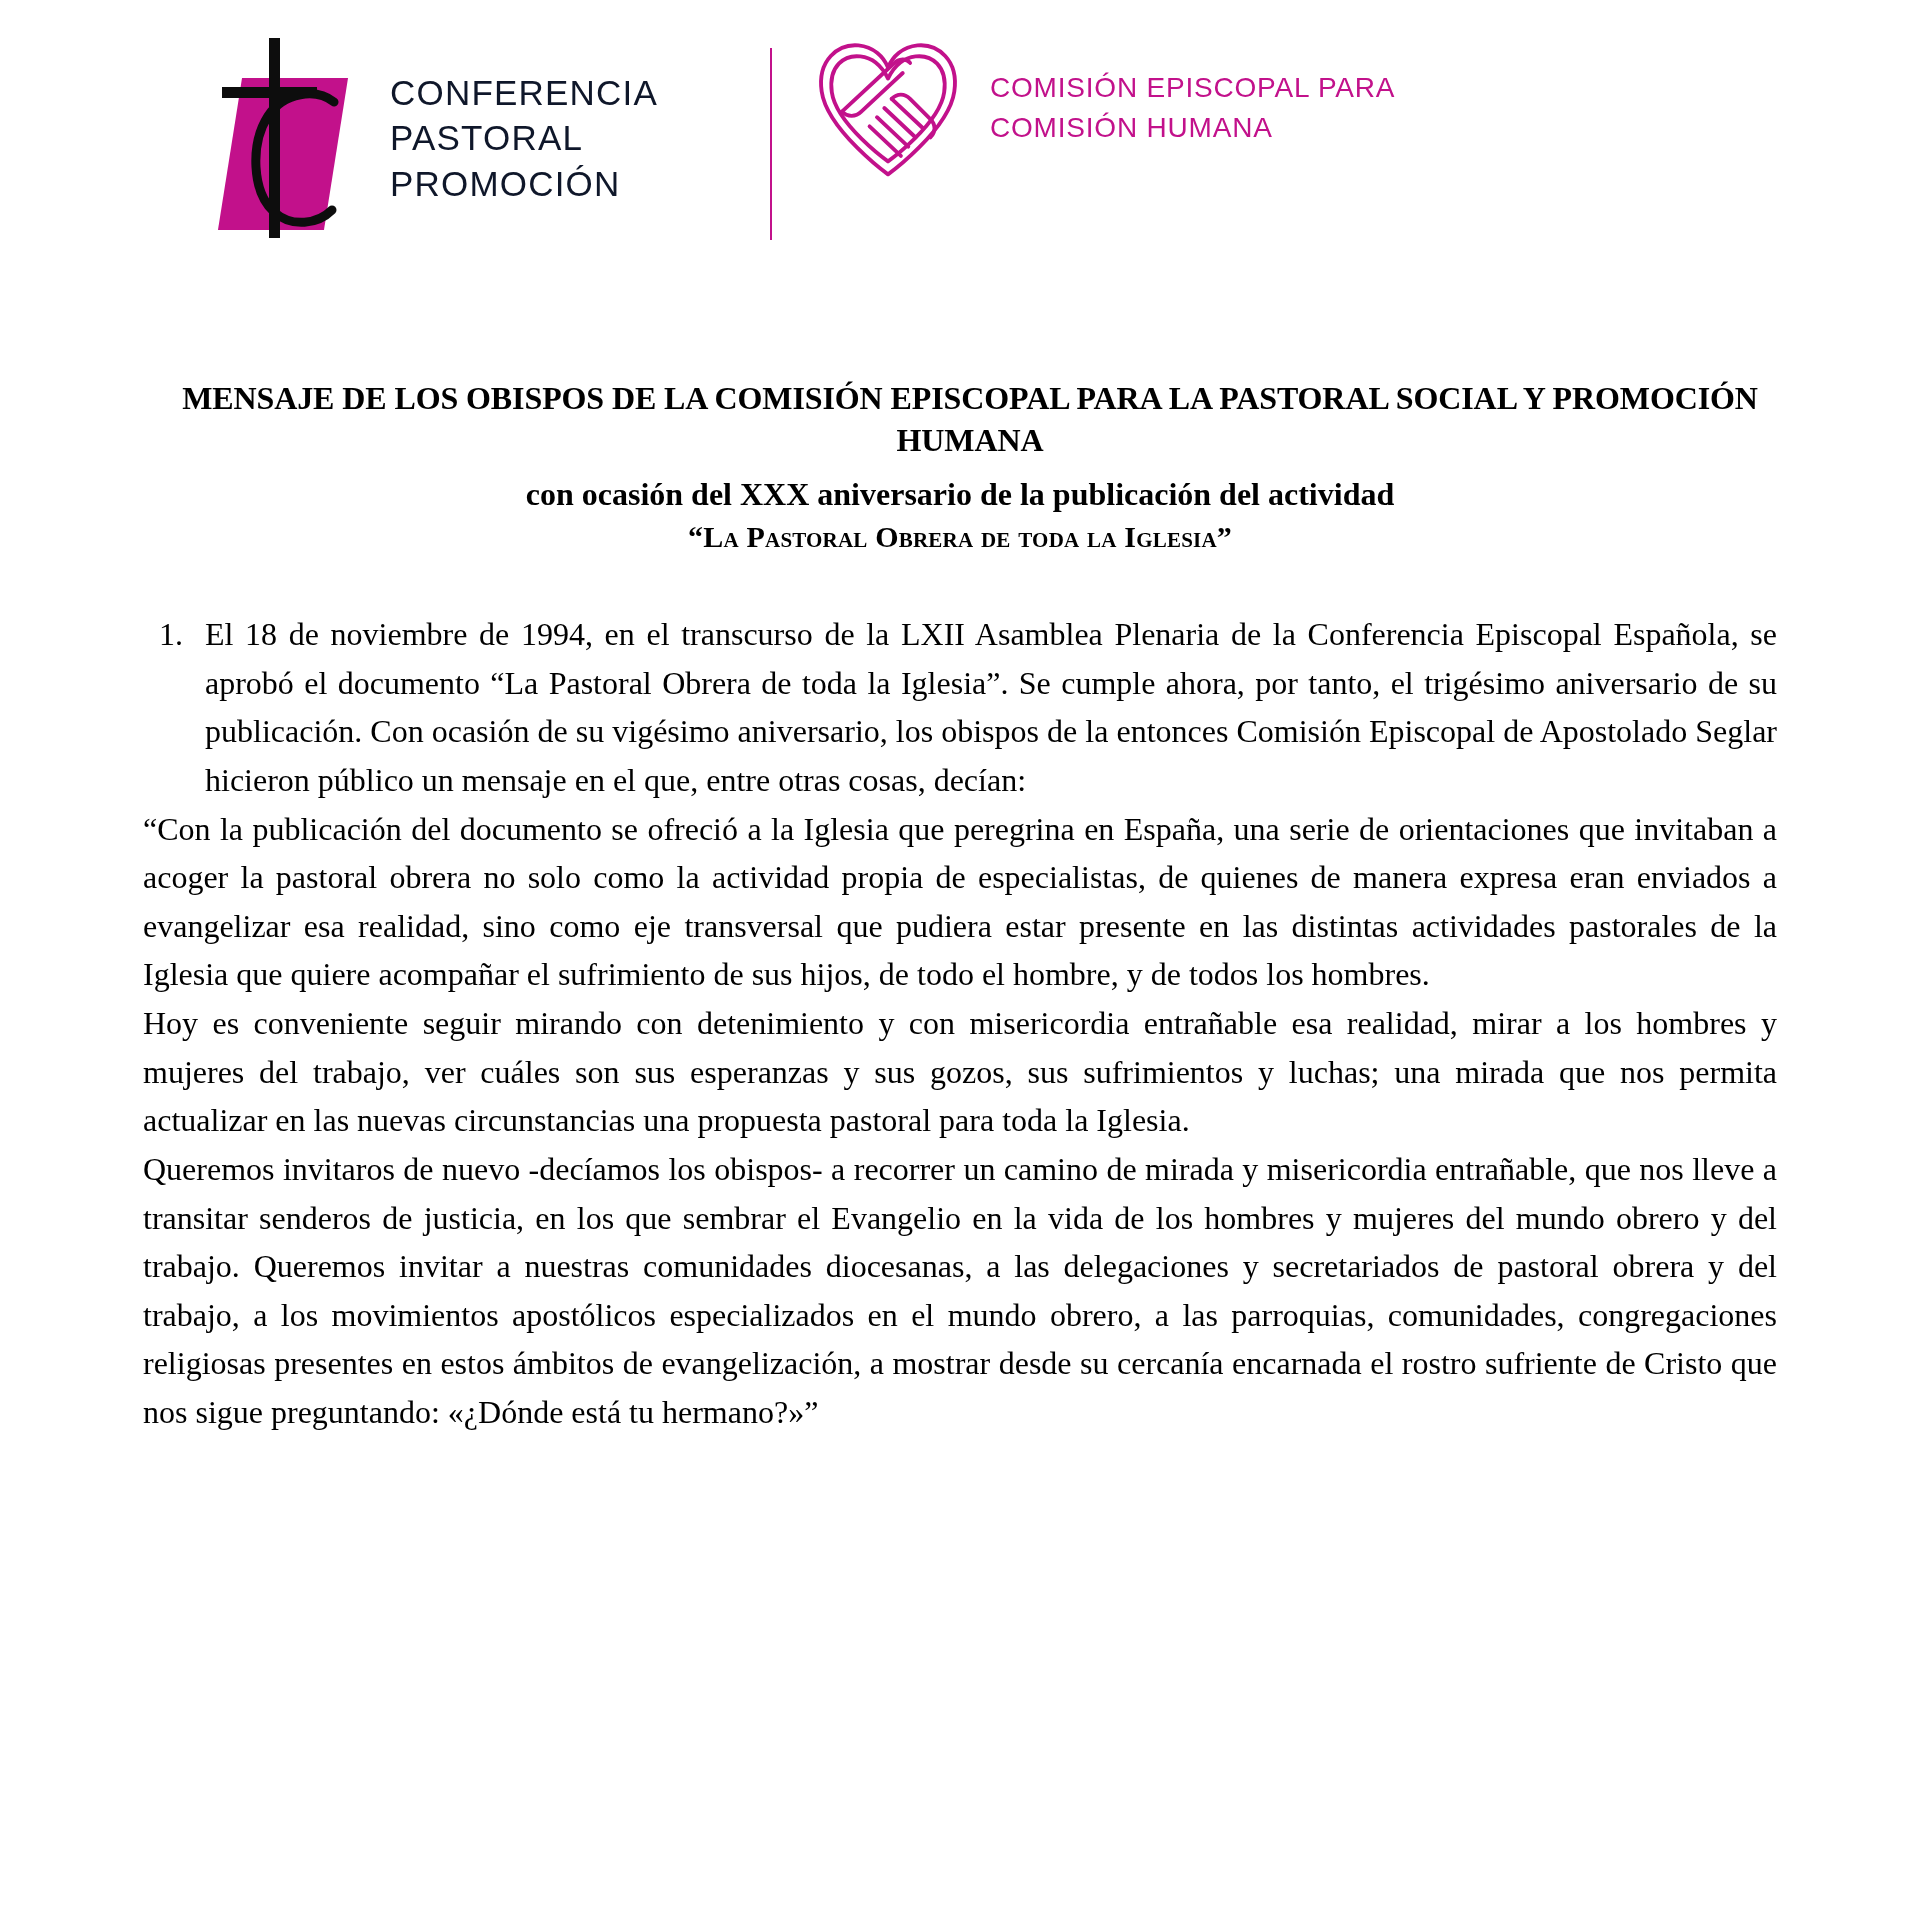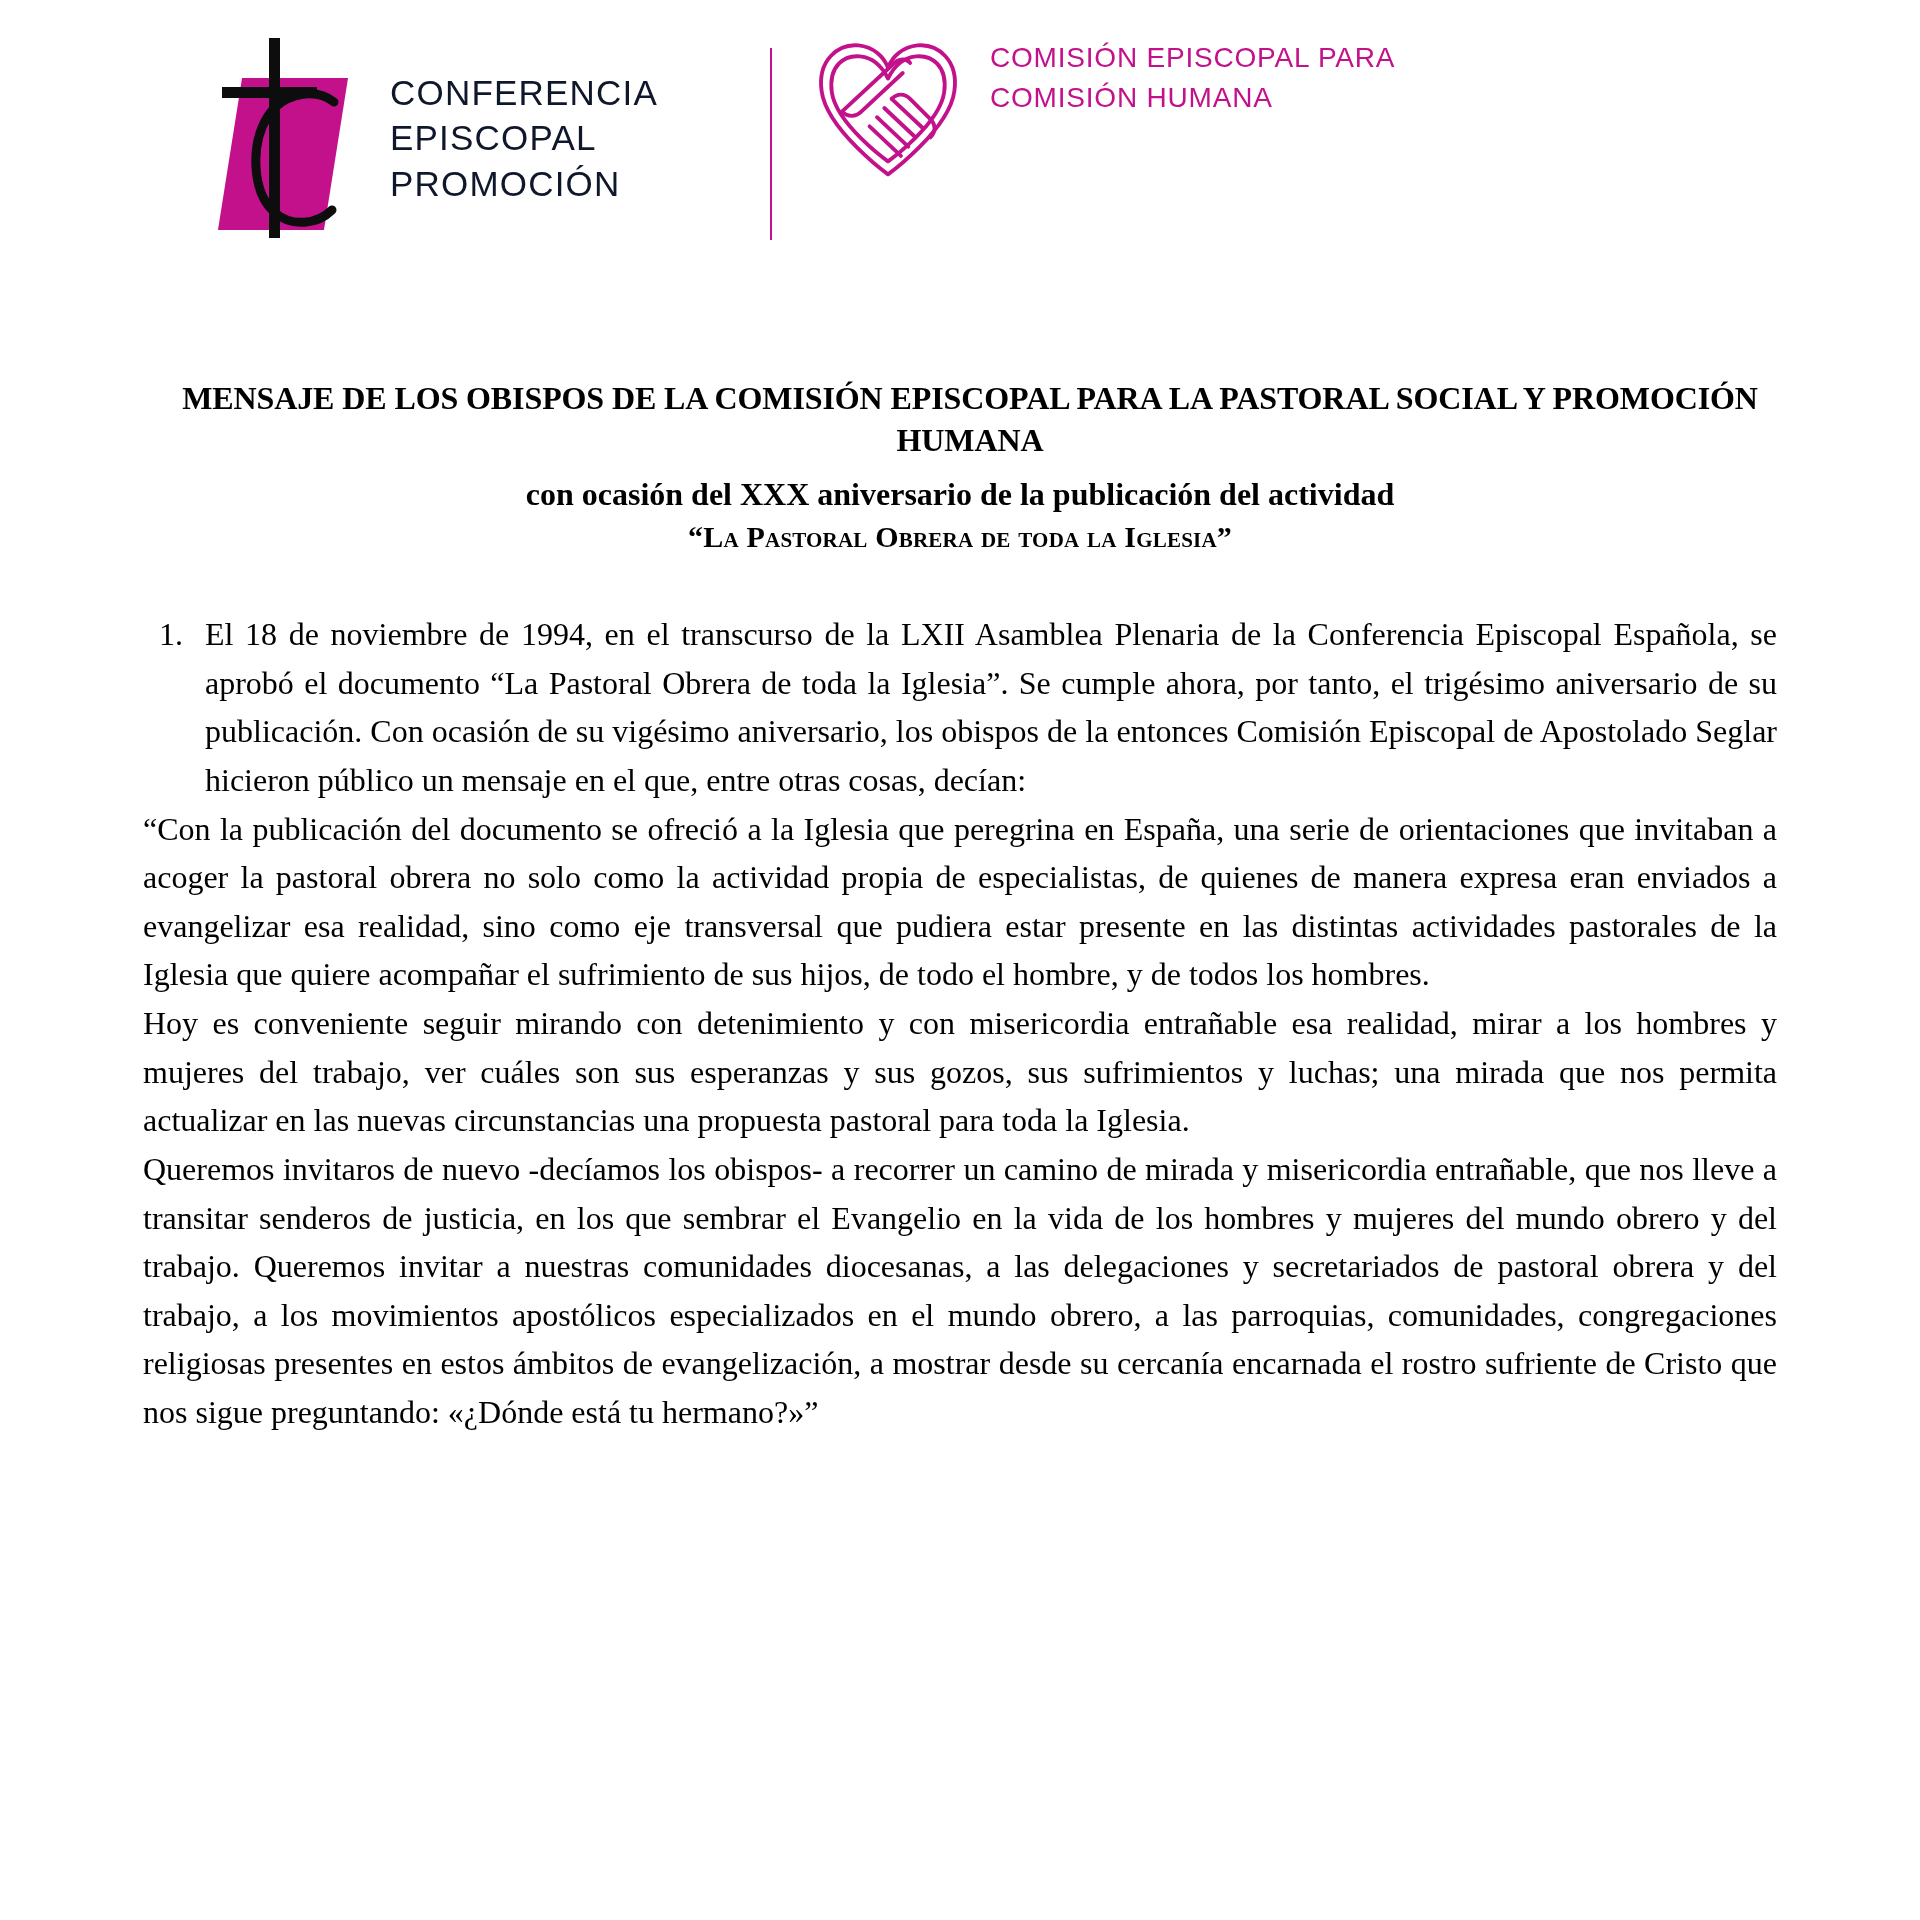--- a/index.html
+++ b/index.html
@@ -88,21 +88,21 @@
   .divider {
     width: 2px;
     background: #C2118B;
     height: 192px;
     margin-left: 112px;
     margin-top: 10px;
     flex: 0 0 auto;
   }
   .logo-cep {
     display: flex;
-    align-items: flex-start;
+    align-items: center;
     margin-left: 42px;
   }
   .heart-mark {
     width: 148px;
     height: 140px;
     flex: 0 0 auto;
   }
   .cep-text {
     margin-left: 28px;
     color: #C2118B;
@@ -183,21 +183,21 @@
       <div class="cee-mark">
         <div class="cee-parallelogram"></div>
         <svg class="cee-c" viewBox="0 0 108 160">
           <path d="M96 28 C78 14, 46 18, 30 42 C12 70, 14 118, 36 138 C54 154, 80 150, 94 136" fill="none" stroke="#0d0d0d" stroke-width="9" stroke-linecap="round"></path>
         </svg>
         <div class="cee-cross-h"></div>
         <div class="cee-cross-v"></div>
       </div>
       <div class="cee-text">
         <div>CONFERENCIA</div>
-        <div>EPISCOPAL</div>
+        <div>PASTORAL</div>
         <div>PROMOCIÓN</div>
       </div>
     </div>
 
     <div class="divider"></div>
 
     <div class="logo-cep">
       <svg class="heart-mark" viewBox="0 0 160 152">
         <g fill="none" stroke="#C2118B" stroke-width="4.2" stroke-linejoin="round" stroke-linecap="round">
 

